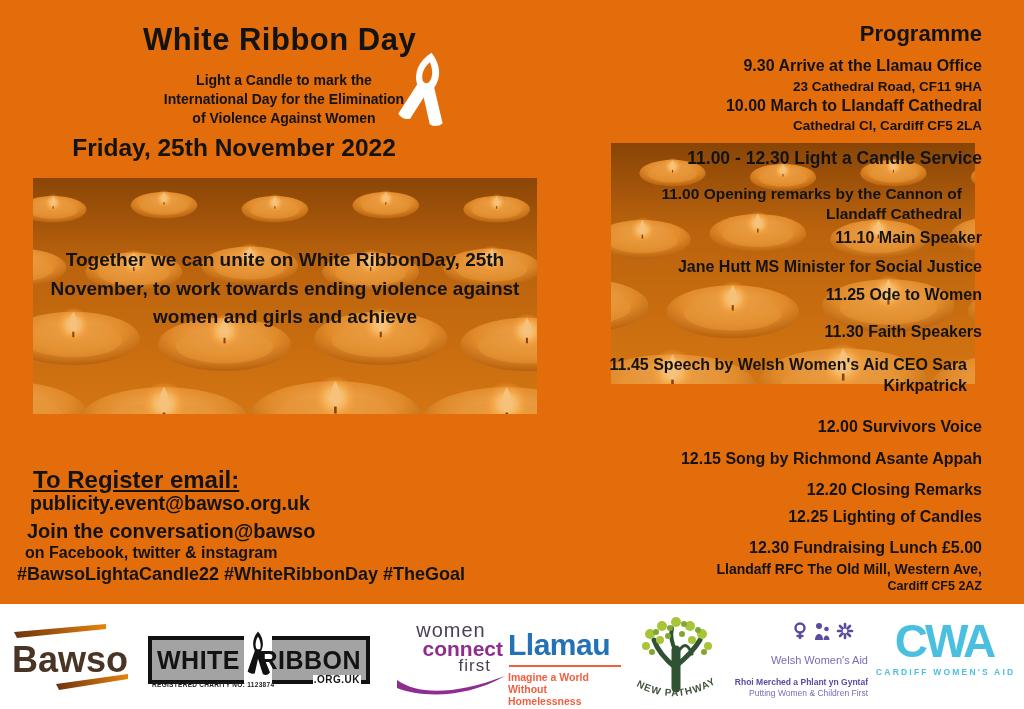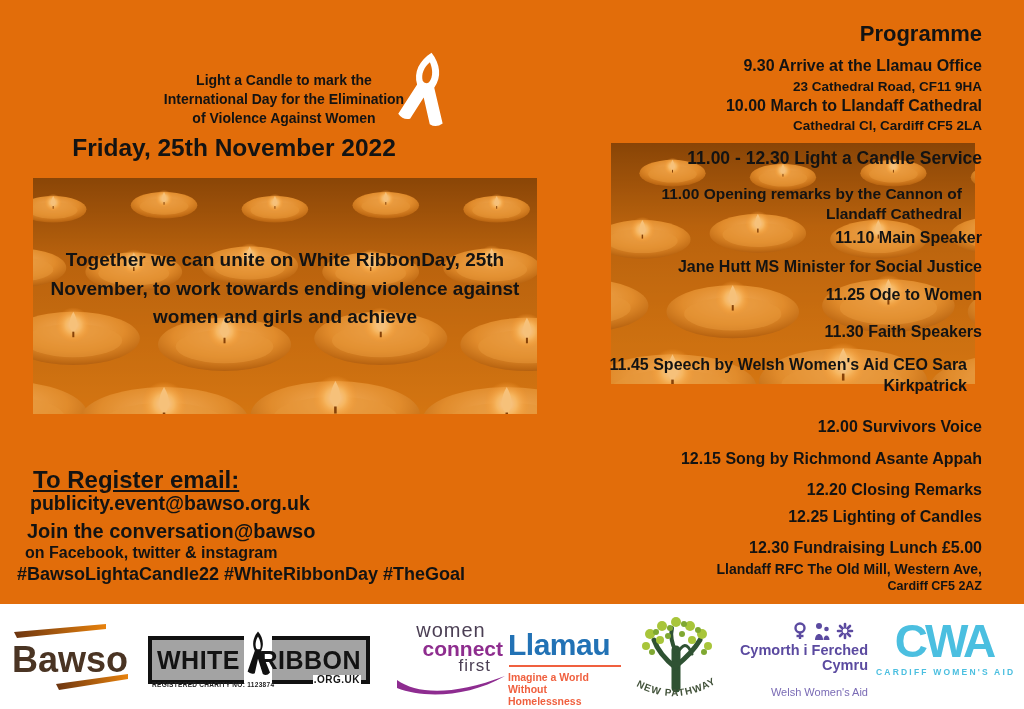--- a/index.html
+++ b/index.html
@@ -121,20 +121,21 @@
       <use href="#tl" transform="translate(130 244) scale(1.4)"></use>
       <use href="#tl" transform="translate(300 238) scale(1.4)"></use>
       <use href="#tl" transform="translate(470 244) scale(1.4)"></use>
       <rect width="500" height="240" fill="#E26D0A" opacity="0.32"></rect>
     </g>
   </defs>
 </svg>
 
 <div class="stage">
 
+  <div class="title">White Ribbon Day</div>
 
   <div class="ribbon-big">
     <svg width="58" height="80" viewBox="0 0 60 80">
       <path d="M30 3 C19 13 15 26 21 38 L7 71 Q13 77 20 74 L30 50 L41 76 Q48 79 54 73 L39 38 C45 26 41 13 30 3 Z" fill="#ffffff"></path>
       <path d="M30 13 C25 19 23 27 26 33 C29 36 32 35 33 33 C36 27 34 19 30 13 Z" fill="#E26D0A"></path>
     </svg>
   </div>
 
   <div class="subtitle">
     <div>Light a Candle to mark the</div>
@@ -282,21 +283,20 @@
       <svg width="18" height="18" viewBox="0 0 18 18">
         <g stroke="#5B4AA0" stroke-width="2.6" stroke-linecap="round">
           <line x1="9" y1="2" x2="9" y2="16"></line>
             <line x1="2" y1="9" x2="16" y2="9"></line>
           <line x1="4" y1="4" x2="14" y2="14"></line>
             <line x1="14" y1="4" x2="4" y2="14"></line>
         </g>
         <circle cx="9" cy="9" r="2.4" fill="#ffffff"></circle>
       </svg>
     </div>
-    <div class="wwa-l1">Cymorth i Ferched Cymru</div>
     <div class="wwa-l2">Welsh Women's Aid</div>
     <div class="wwa-l3">Rhoi Merched a Phlant yn Gyntaf</div>
     <div class="wwa-l4">Putting Women &amp; Children First</div>
   </div>
 
   <div class="cwa">
     <div class="cwa-abbr">CWA</div>
     <div class="cwa-name">CARDIFF WOMEN'S AID</div>
   </div>
 

